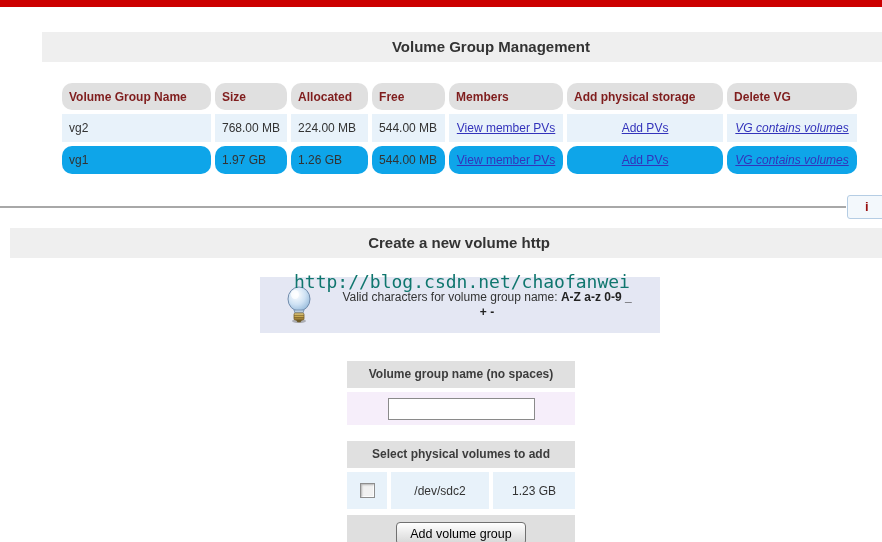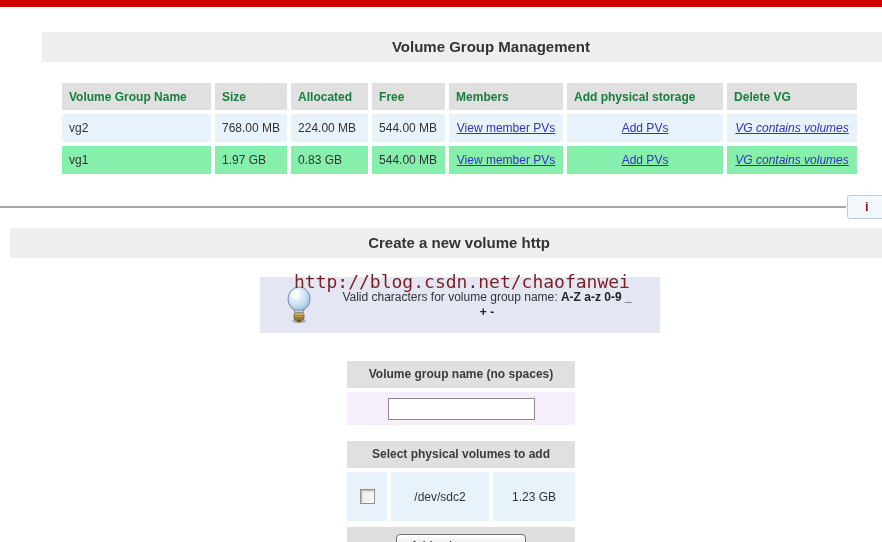--- a/index.html
+++ b/index.html
@@ -13,63 +13,63 @@
   
   .section-bar { position:absolute; left:10px; width:872px; height:30px; background:#efefef;
                  font-size:15px; font-weight:bold; color:#333; text-align:center;
                  line-height:30px; text-indent:26px; }
   .bar1 { top:32px;margin-left:32px; }
   .bar2 { top:228px; }
 
   
   table.vg-table { position:absolute; left:58px; top:79px; border-collapse:separate; border-spacing:4px; }
   table.vg-table th, table.vg-table td { font-size:12px; padding:0 7px; white-space:nowrap; }
-  table.vg-table th { background:#e0e0e0; height:27px; font-weight:bold; color:#15803d; text-align:left; }
+  table.vg-table th { background:#e0e0e0; height:27px; font-weight:bold; color:#7f1d1d; text-align:left;border-radius:10px; }
   table.vg-table td { height:28px; }
   th.center, td.center { text-align:center; }
   .c-name { width:149px; padding-left:11px; }
   .c-size { width:54px; }
   .c-alloc { width:77px; }
   .c-free { width:73px;margin-top:19px; }
   .c-memb { width:114px; }
   .c-add { width:156px; }
   .c-del { width:130px; }
   tr.row-blue td { background:#e8f2fa; }
-  tr.row-pink td { background:#86efac; }
+  tr.row-pink td { background:#0ea5e9;border-radius:10px; }
   td.name-cell { padding-left:11px; }
   a { color:#3333bb; text-decoration:underline; cursor:pointer; }
   a.italic { font-style:italic; }
 
   
   .divider { position:absolute; left:0; top:206px; width:846px; height:2px; background:#a8a8a8; }
   .i-button { position:absolute; left:847px; top:195px; width:46px; height:24px;
               background:#f3f8fc; border:1px solid #b5cde4; border-radius:3px;
               font-size:13px; font-weight:bold; color:#991111; line-height:22px;
               padding-left:17px; cursor:pointer; }
 
   
   .watermark { position:absolute; left:294px; top:271px; width:330px;
                font-family:"DejaVu Sans Mono","Liberation Mono",monospace;
-               font-size:18px; color:#7f1d1d; white-space:nowrap; pointer-events:none; z-index:3; }
+               font-size:18px; color:#0f766e; white-space:nowrap; pointer-events:none; z-index:3; }
 
   
   .info-box { position:absolute; left:260px; top:277px; width:400px; height:56px;
               background:#e4e7f3; display:flex; align-items:center; }
   .bulb { margin-left:24px; flex:0 0 auto; }
   .hint-text { flex:1; text-align:center; font-size:12px; color:#333; line-height:15px; padding:0 14px; }
   .hint-text b { color:#222; }
 
   
   .form { position:absolute; left:347px; top:345px; width:228px; }
   .form-header { height:27px; background:#e0e0e0; font-size:12px; font-weight:bold; color:#3c3c3c;
                  text-align:center; line-height:27px; margin-bottom:4px;margin-top:16px; }
   .name-row { height:33px; background:#f6eefa; text-align:center; margin-bottom:4px; }
   .name-row input[type=text] { width:147px; height:22px; margin-top:6px; border:1px solid #8a8a8a;
                  background:#fff; font-size:12px; padding:0 4px; outline:none; }
-  .pv-row { display:flex; column-gap:4px; height:49px; margin-top:1px; margin-bottom:6px; }
+  .pv-row { display:flex; column-gap:4px; height:37px; margin-top:1px; margin-bottom:6px; }
   .pv-cell { background:#e8f2fa; display:flex; align-items:center; justify-content:center; font-size:12px; }
   .pv-cb { width:40px; }
   .pv-dev { width:98px; }
   .pv-size { width:82px; }
   input[type=checkbox] { appearance:none; -webkit-appearance:none; width:15px; height:15px;
                  background:#f1f1f1; border:1px solid #8e8e8e;
                  box-shadow:inset 1px 1px 2px rgba(0,0,0,.25), inset -1px -1px 0 #fff; cursor:pointer; }
   .form-footer { height:37px; background:#dfdfdf; text-align:center; }
   .form-footer button { margin-top:7px; height:23px; padding:0 13px; font-size:12.5px; color:#000;
                  font-family:"Liberation Sans",sans-serif;
@@ -105,21 +105,21 @@
         <td>768.00 MB</td>
         <td>224.00 MB</td>
         <td>544.00 MB</td>
         <td class="center"><a>View member PVs</a></td>
         <td class="center"><a>Add PVs</a></td>
         <td class="center"><a class="italic">VG contains volumes</a></td>
       </tr>
       <tr class="row-pink">
         <td class="name-cell">vg1</td>
         <td>1.97 GB</td>
-        <td>0.83 GB</td>
+        <td>1.26 GB</td>
         <td>544.00 MB</td>
         <td class="center"><a>View member PVs</a></td>
         <td class="center"><a>Add PVs</a></td>
         <td class="center"><a class="italic">VG contains volumes</a></td>
       </tr>
     </tbody>
   </table>
 
   <div class="divider"></div>
   <div class="i-button">

